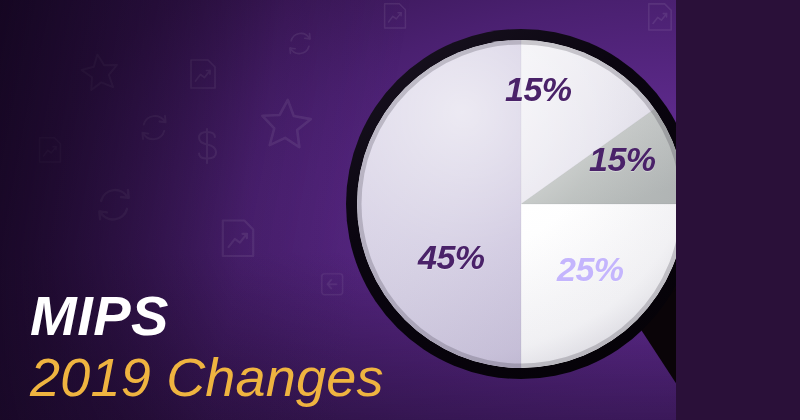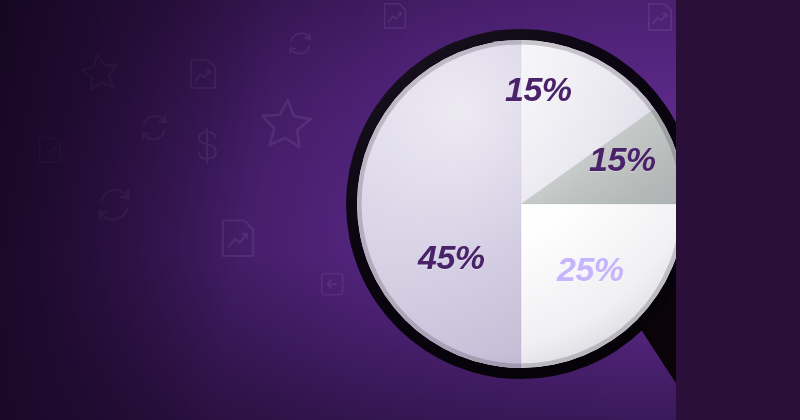--- a/index.html
+++ b/index.html
@@ -190,14 +190,18 @@
 
       <circle cx="521" cy="204" r="162" fill="none" stroke="#2c2736" stroke-opacity="0.22" stroke-width="5"></circle>
     </g>
   </svg>
 
   <div class="pielabel" id="lbl-top" style="color: rgb(74, 34, 105);">15%</div>
   <div class="pielabel" id="lbl-right" style="color: rgb(74, 34, 105);">15%</div>
   <div class="pielabel" id="lbl-bottom" style="color: #c4b5fd;">25%</div>
   <div class="pielabel" id="lbl-left" style="color: rgb(74, 34, 105);">45%</div>
 
+  <div class="headline">
+    <span class="l1" style="color: rgb(255, 255, 255);">MIPS</span>
+    <span class="l2" style="color: rgb(239, 180, 64);">2019 Changes</span>
+  </div>
 
 </div>
 
 </body></html>

